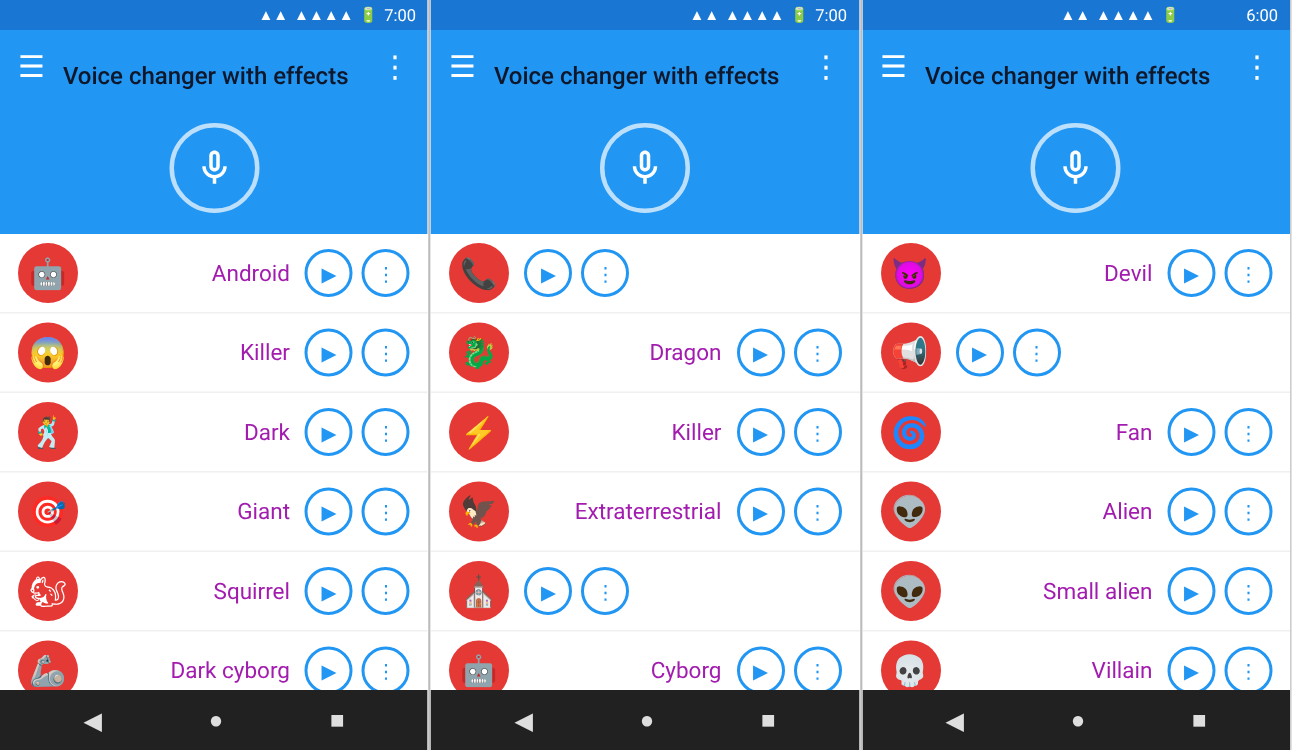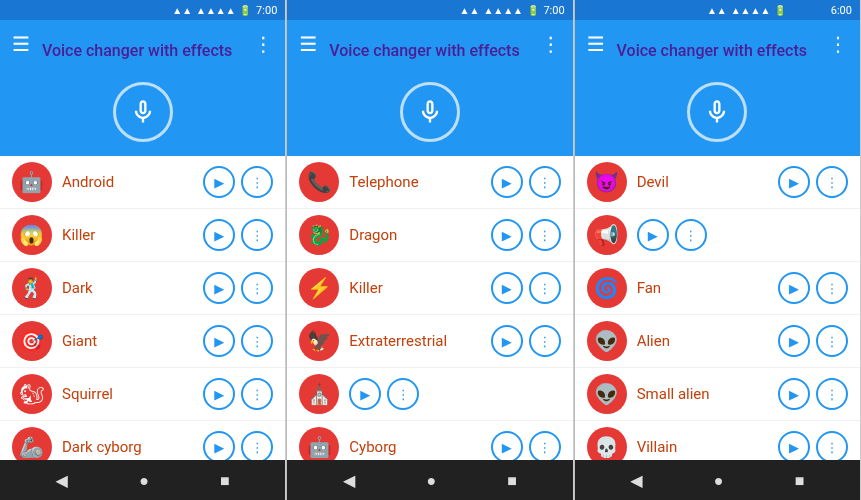--- a/index.html
+++ b/index.html
@@ -41,21 +41,21 @@
       align-items: center;
       padding: 0 12px;
       height: 48px;
       gap: 12px;
     }
 
     .top-bar-title {
       flex: 1;
       font-size: 16px;
       font-weight: 500;
-      color: #4c1d95;
+      color: #0f172a;
       margin-top: 12px;
     }
 
     .top-bar-icon {
       color: white;
       font-size: 20px;
       cursor: pointer;
     }
 
     .mic-container {
@@ -107,21 +107,22 @@
       align-items: center;
       justify-content: center;
       flex-shrink: 0;
       color: white;
       font-size: 18px;
     }
 
     .effect-name {
       flex: 1;
       font-size: 15px;
-      color: #c2410c;
+      color: #a21caf;
+      text-align: right;
     }
 
     .effect-actions {
       display: flex;
       gap: 6px;
       align-items: center;
     }
 
     .action-btn {
       width: 32px;
@@ -296,21 +297,20 @@
       <svg viewBox="0 0 24 24">
         <path d="M12 14c1.66 0 3-1.34 3-3V5c0-1.66-1.34-3-3-3S9 3.34 9 5v6c0 1.66 1.34 3 3 3zm-1-9c0-.55.45-1 1-1s1 .45 1 1v6c0 .55-.45 1-1 1s-1-.45-1-1V5zm6 6c0 2.76-2.24 5-5 5s-5-2.24-5-5H5c0 3.53 2.61 6.43 6 6.92V21h2v-3.08c3.39-.49 6-3.39 6-6.92h-2z"></path>
       </svg>
     </button>
   </div>
       <div class="effect-list">
         <div class="effect-item">
       <div class="effect-icon">
         <span style="font-size:20px;">📞</span>
       </div>
-      <span class="effect-name">Telephone</span>
       <div class="effect-actions">
         <button class="action-btn">
           <span>▶</span>
         </button>
         <button class="action-btn">
           <span>⋮</span>
         </button>
       </div>
     </div>
         <div class="effect-item">

